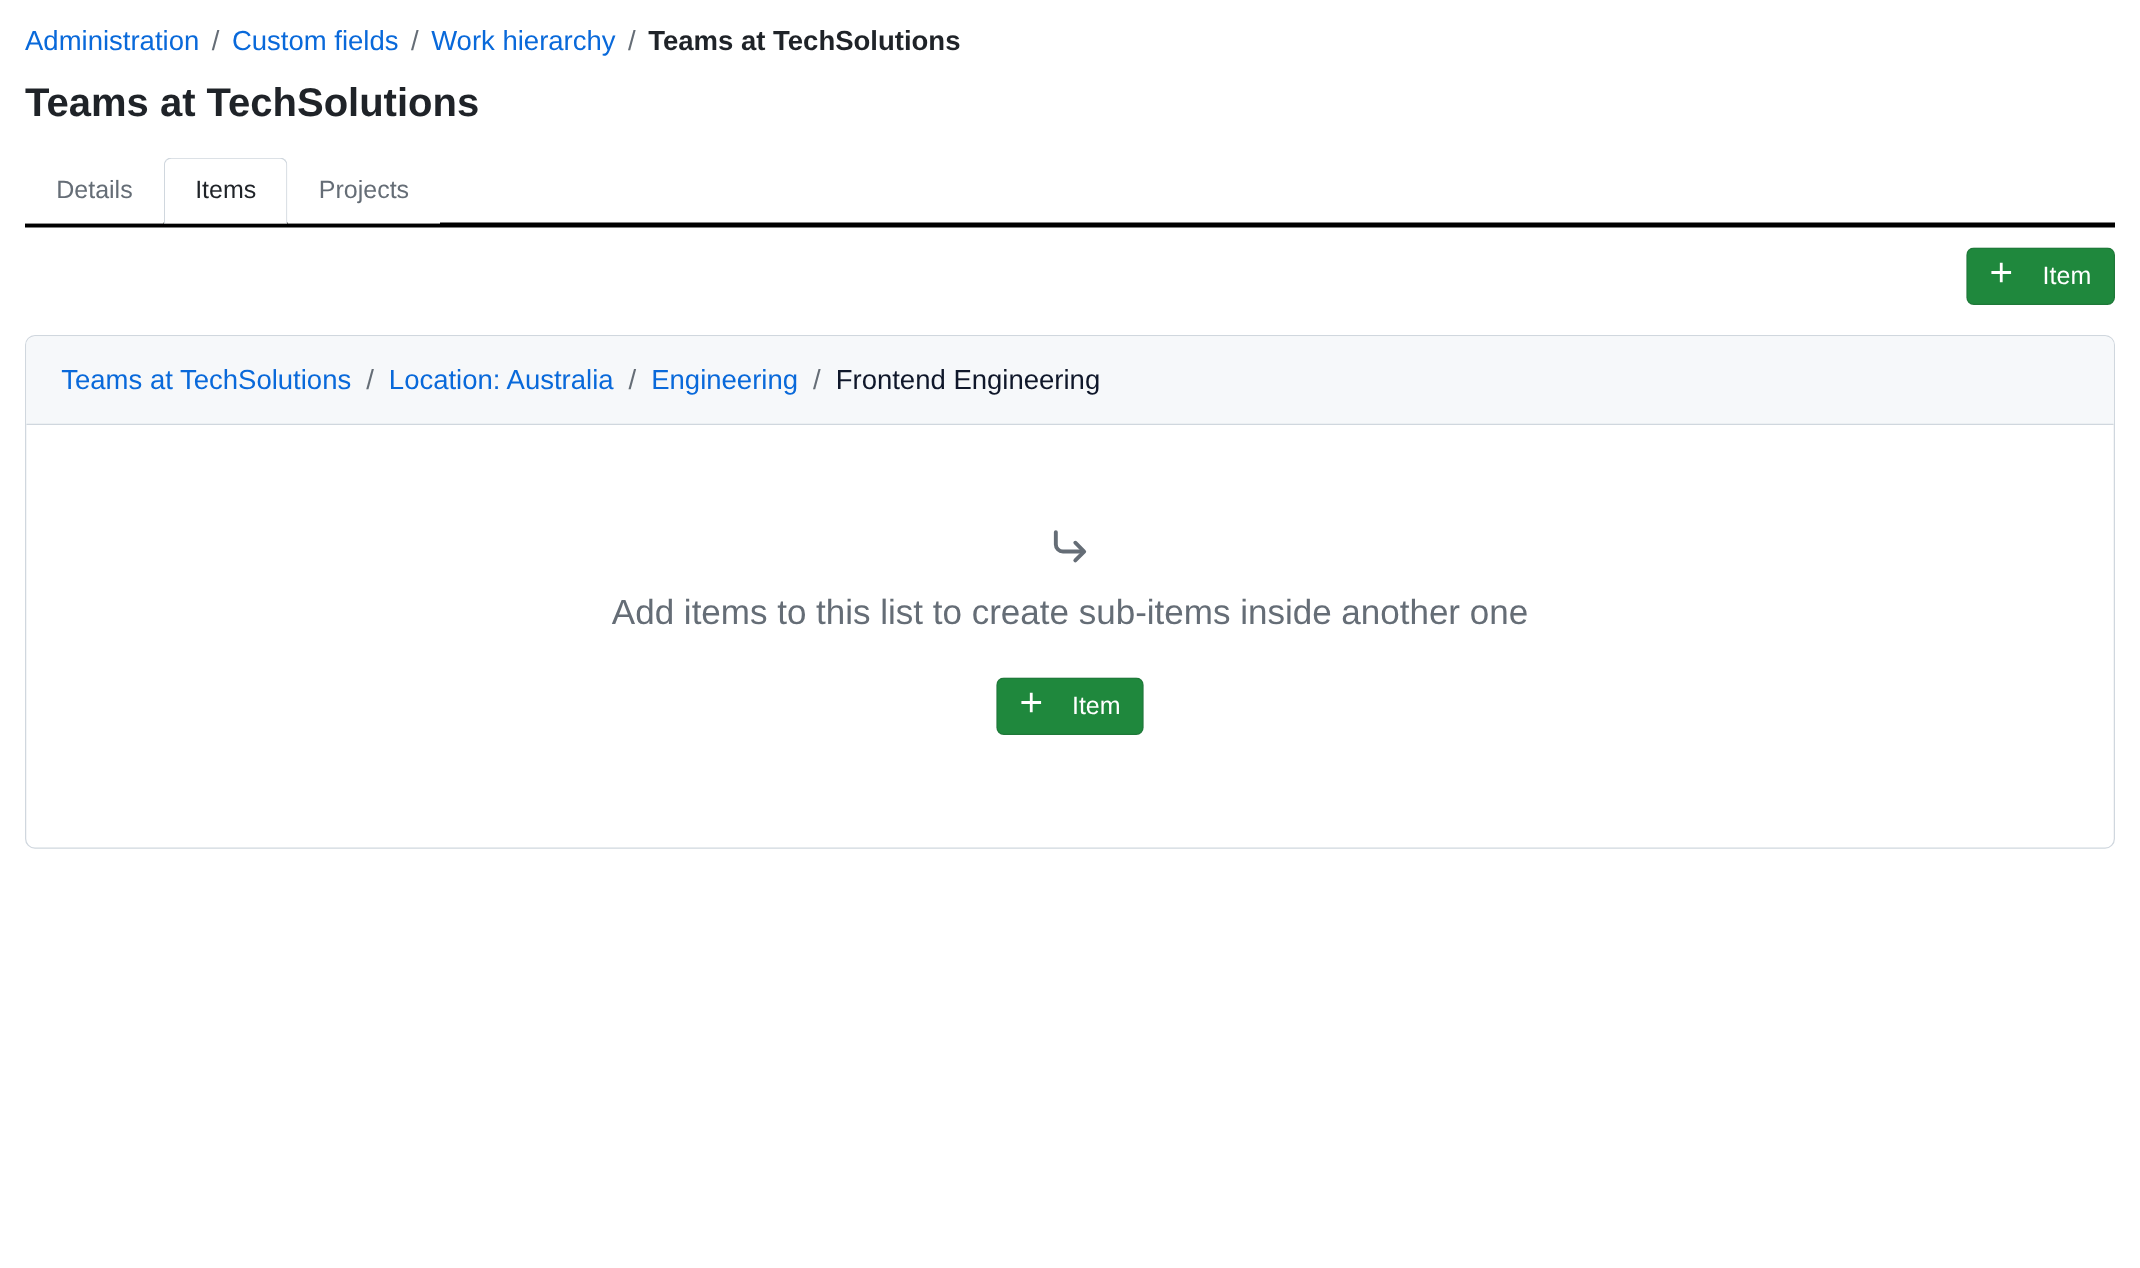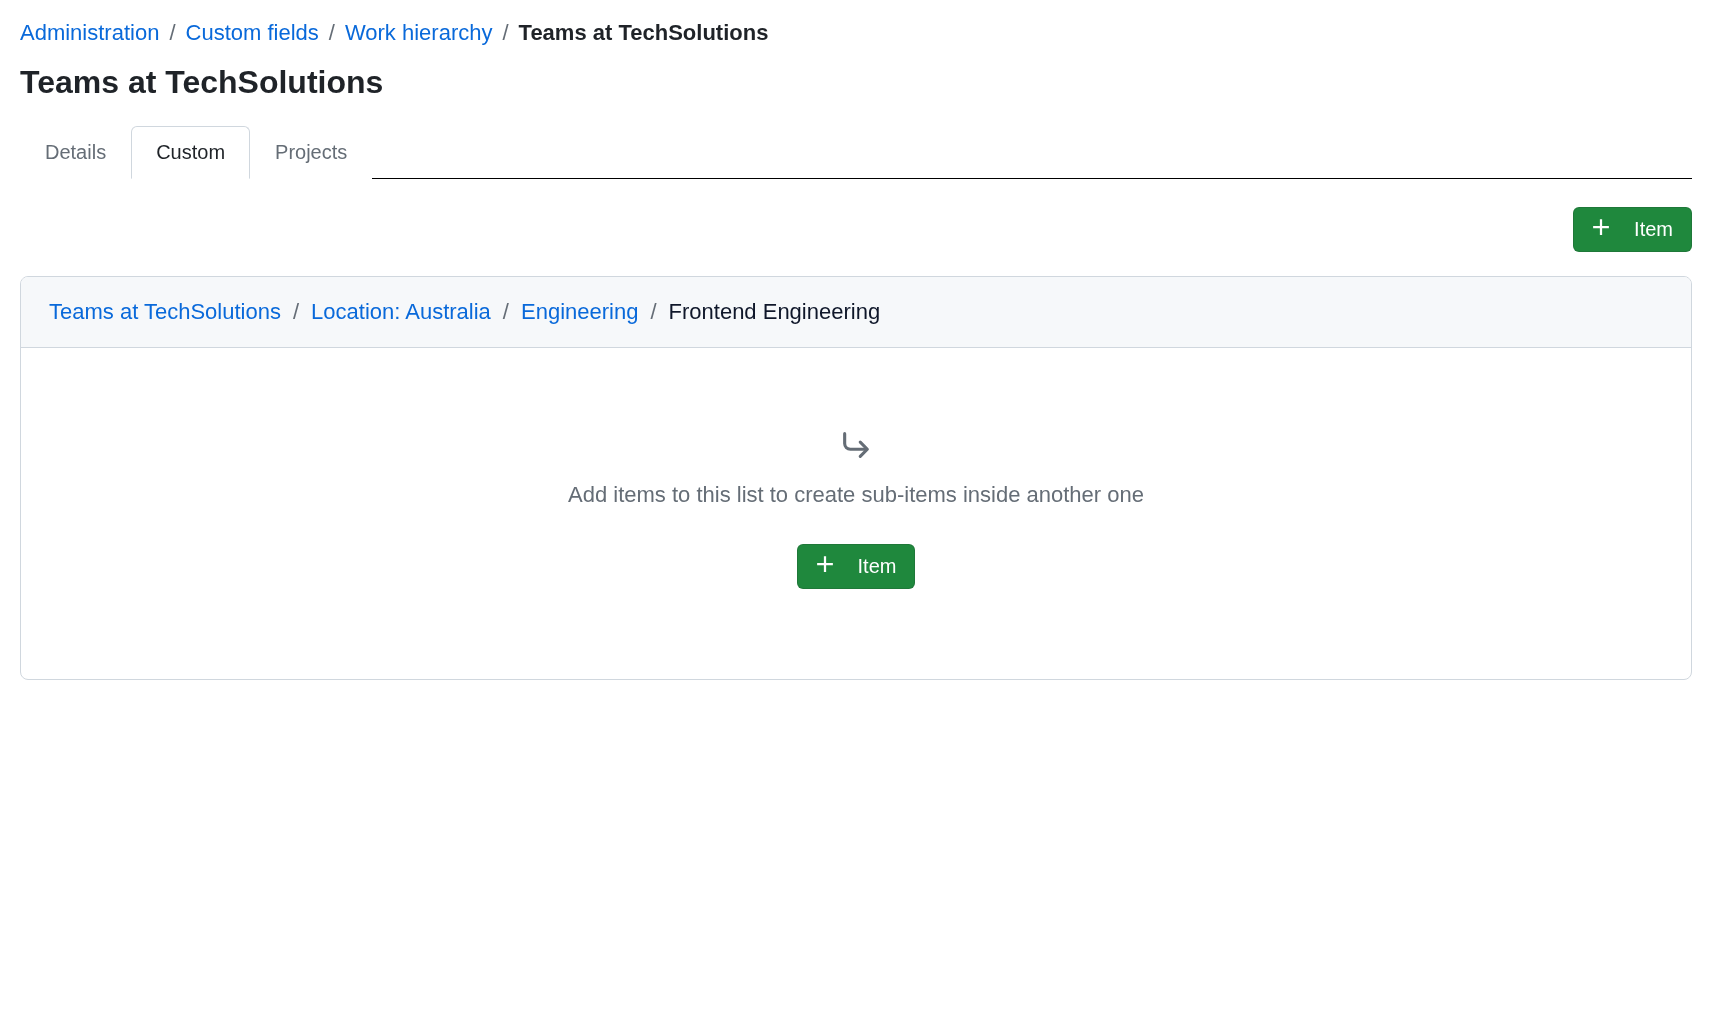--- a/index.html
+++ b/index.html
@@ -35,22 +35,22 @@
       font-weight: 600;
     }
     .page-title {
       font-size: 32px;
       font-weight: 600;
       color: #1f2328;
       margin-bottom: 24px;
     }
     .tabs {
       display: flex;
-      border-bottom: 1px solid #000000;
-      margin-bottom: 28px;
+      border-bottom: 4px solid #000000;
+      margin-bottom: 16px;
     }
     .tab {
       padding: 14px 24px;
       font-size: 20px;
       color: #656d76;
       cursor: pointer;
       border: 1px solid transparent;
       border-bottom: none;
       border-top-left-radius: 6px;
       border-top-right-radius: 6px;
@@ -129,21 +129,21 @@
       stroke: #656d76;
       fill: none;
     }
     .empty-title {
       font-size: 30px;
       font-weight: 700;
       color: #1f2328;
       margin-bottom: 14px;
     }
     .empty-subtitle {
-      font-size: 22px;
+      font-size: 28px;
       color: #656d76;
       margin-bottom: 36px;
     }
   </style>
 </head>
 <body>
 
 <nav class="breadcrumb-top">
   <a>Administration</a>
   <span class="sep">/</span>
@@ -151,21 +151,21 @@
   <span class="sep">/</span>
   <a>Work hierarchy</a>
   <span class="sep">/</span>
   <span class="current">Teams at TechSolutions</span>
 </nav>
 
 <h1 class="page-title">Teams at TechSolutions</h1>
 
 <div class="tabs">
   <div class="tab">Details</div>
-  <div class="tab active">Custom</div>
+  <div class="tab active">Items</div>
   <div class="tab">Projects</div>
 </div>
 
 <div class="toolbar">
   <button class="btn-primary">
     <span>
       <svg viewBox="0 0 16 16">
           <path d="M7 1h2v6h6v2H9v6H7V9H1V7h6V1z"></path>
         </svg>
     </span>

